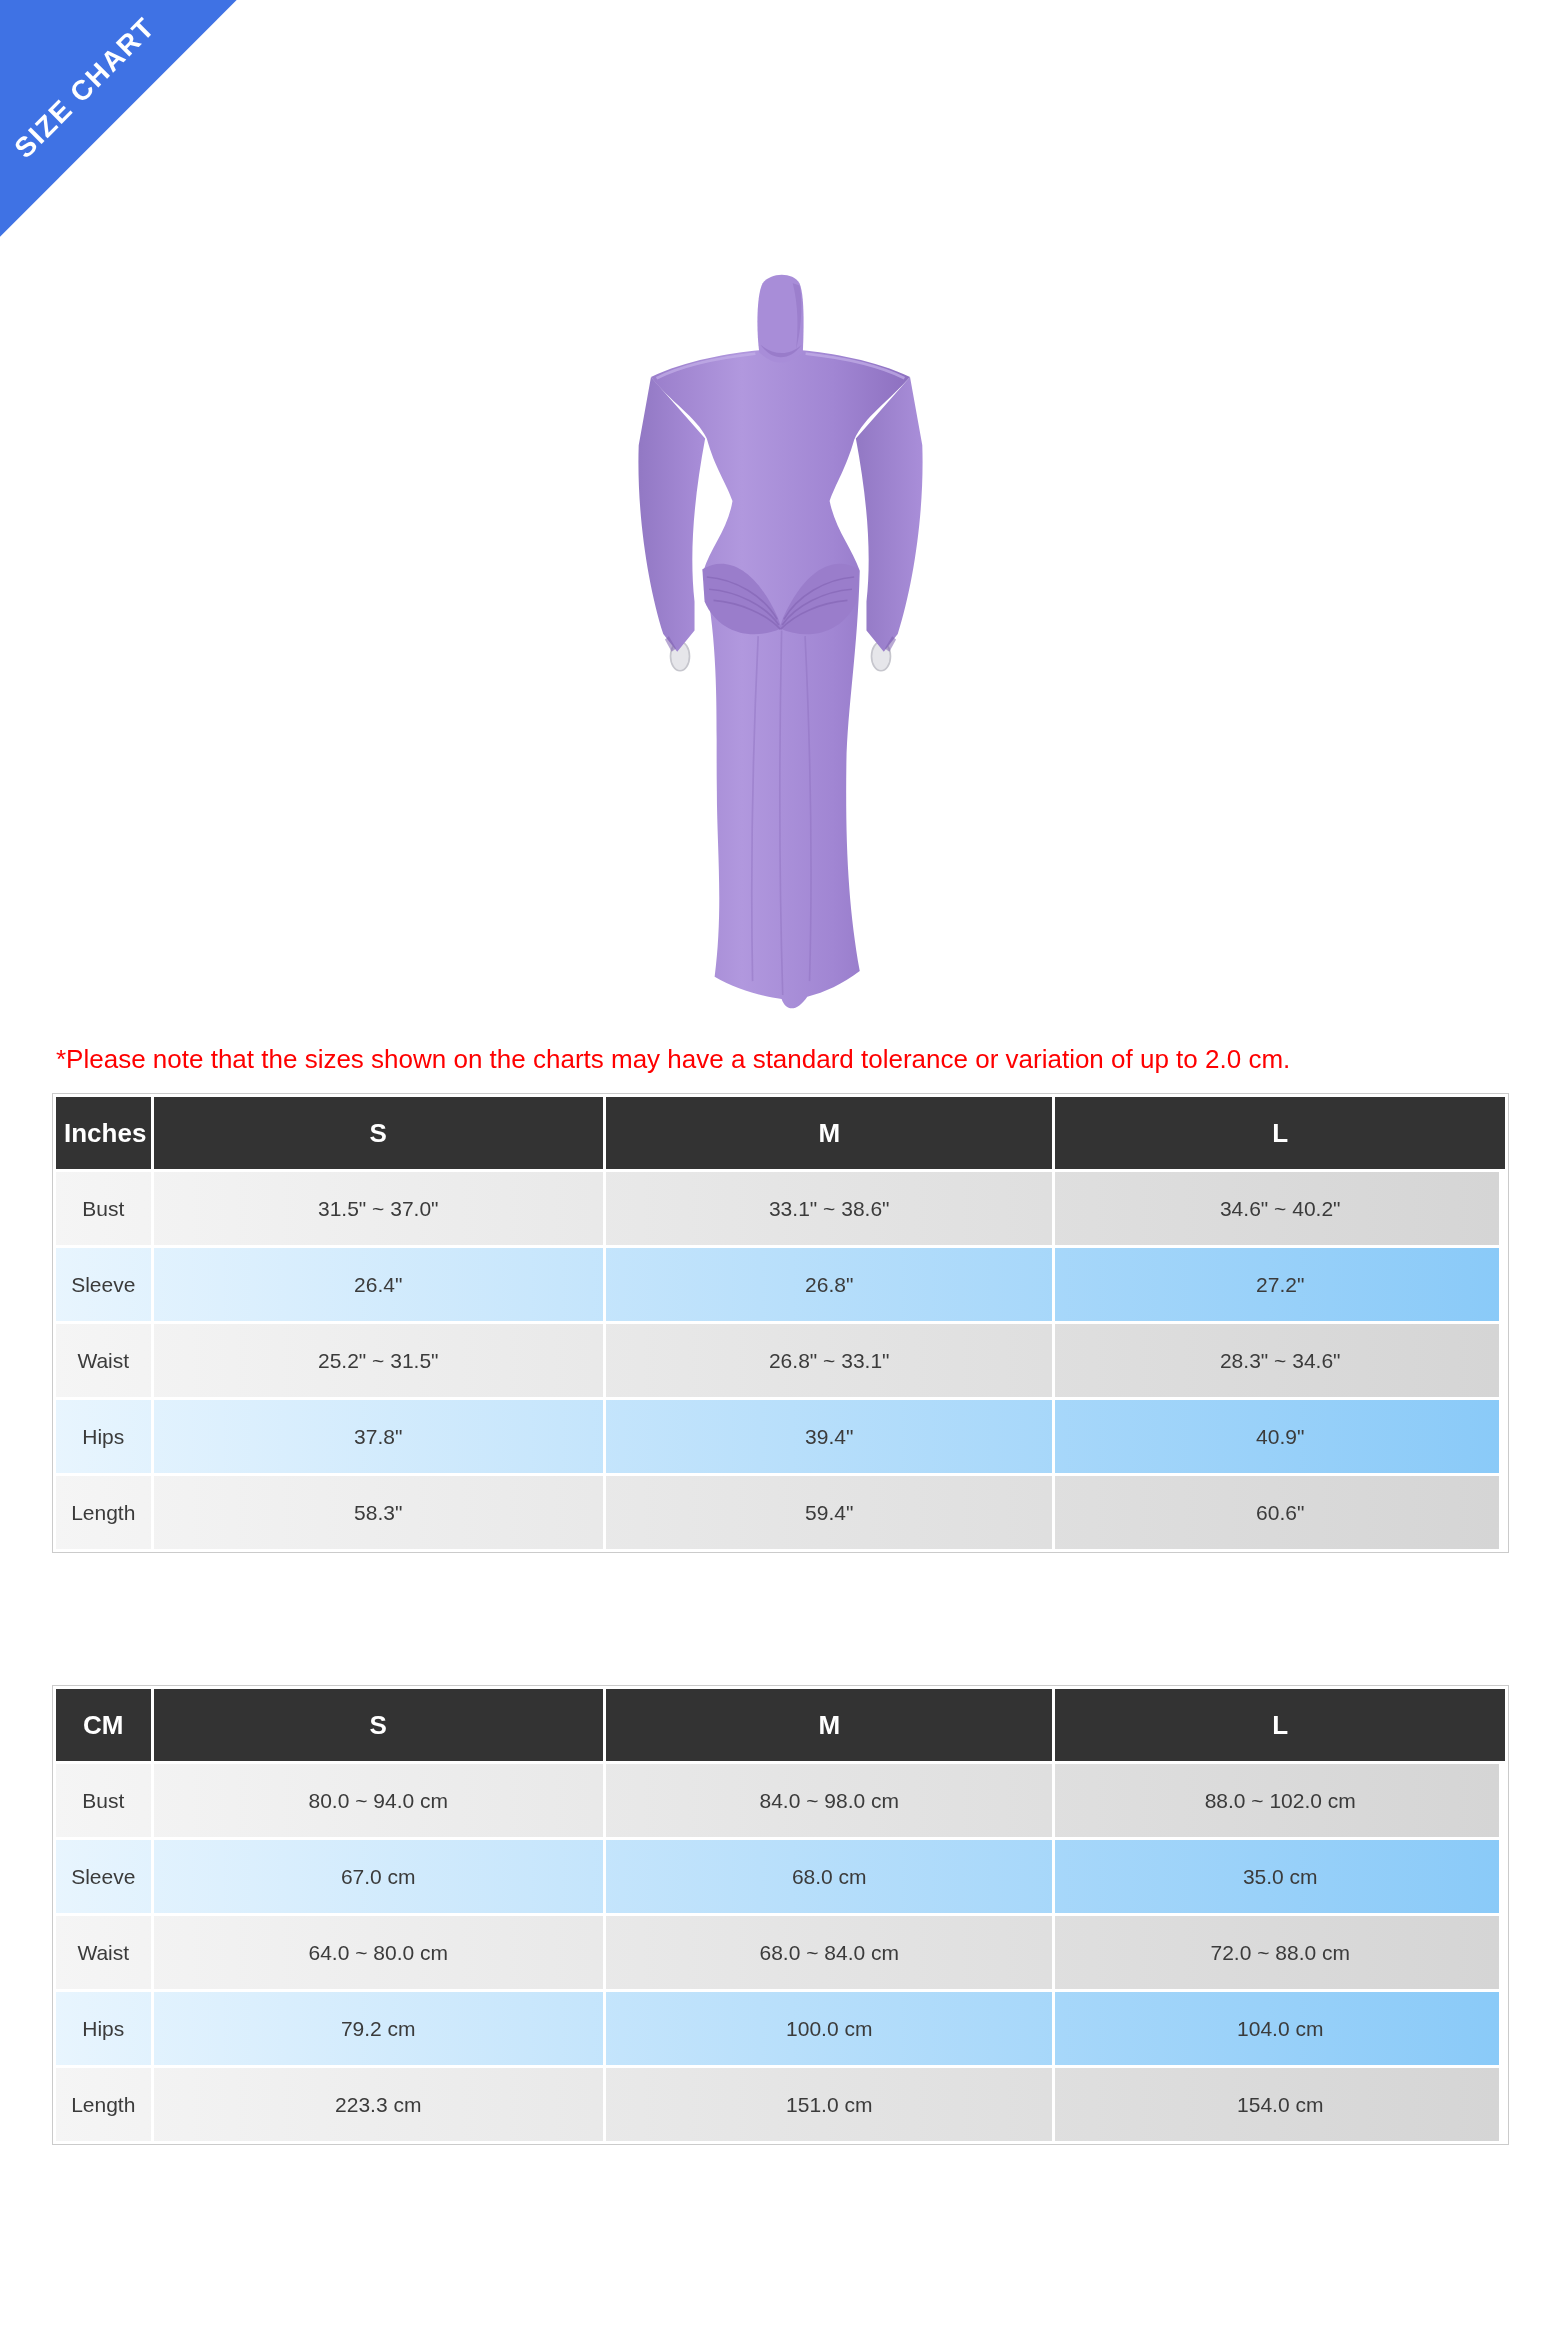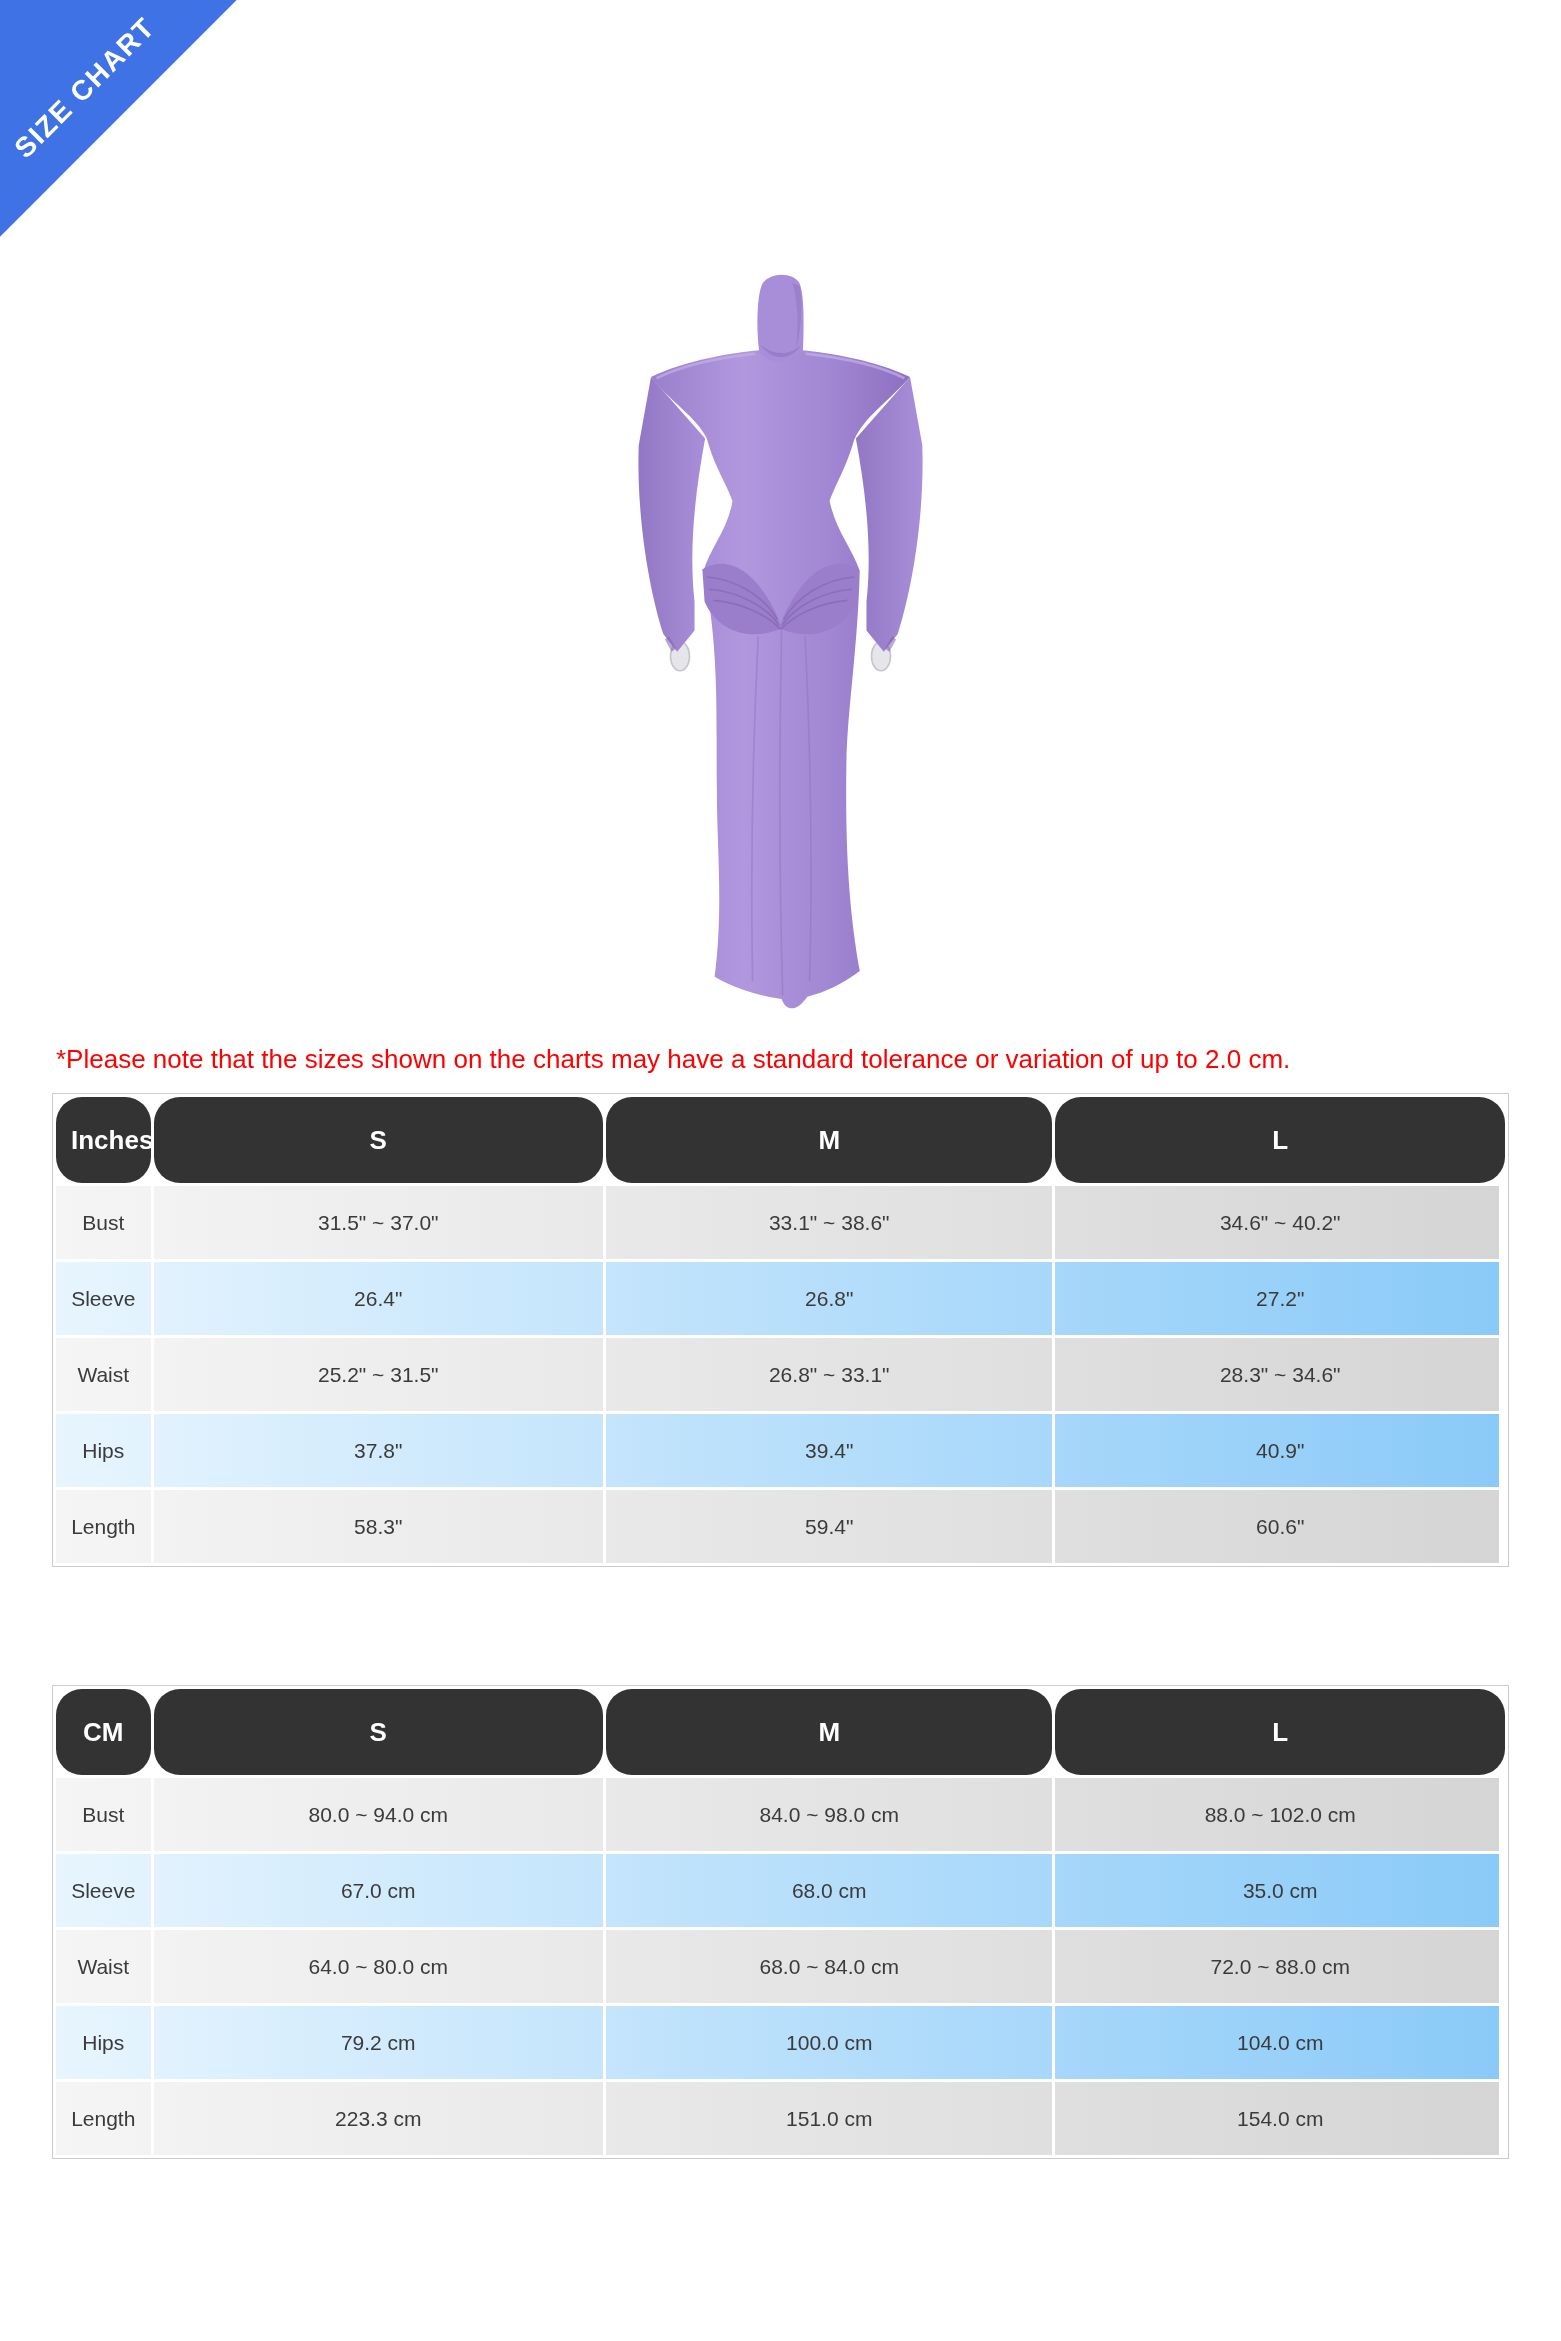--- a/index.html
+++ b/index.html
@@ -24,21 +24,21 @@
   }
   
   table.size-table{
     position:absolute;left:52px;width:1457px;table-layout:fixed;
     border-collapse:separate;border-spacing:3.9px;border:1.7px solid #cbcbcb;background:#fff;
   }
   #table-0{top:1093px;}
   #table-1{top:1685px;}
   .size-table th{
     background:#333333;color:#ffffff;font-size:26px;font-weight:bold;
-    height:56px;text-align:center;padding:15px;border-radius:26px;
+    height:56px;text-align:center;padding:8px;
   }
   .size-table td{
     font-size:21px;color:#3b3b3b;text-align:center;height:73px;padding:0;
     background-repeat:no-repeat;background-size:1452px 100%;
   }
   td.gray{background-image:linear-gradient(to right,#f5f5f5,#d5d5d5);}
   td.blue{background-image:linear-gradient(to right,#e8f5fe,#8acaf8);}
   td.c0{background-position:-3.4px 0;}
   td.c1{background-position:-103px 0;}
   td.c2{background-position:-556px 0;}

